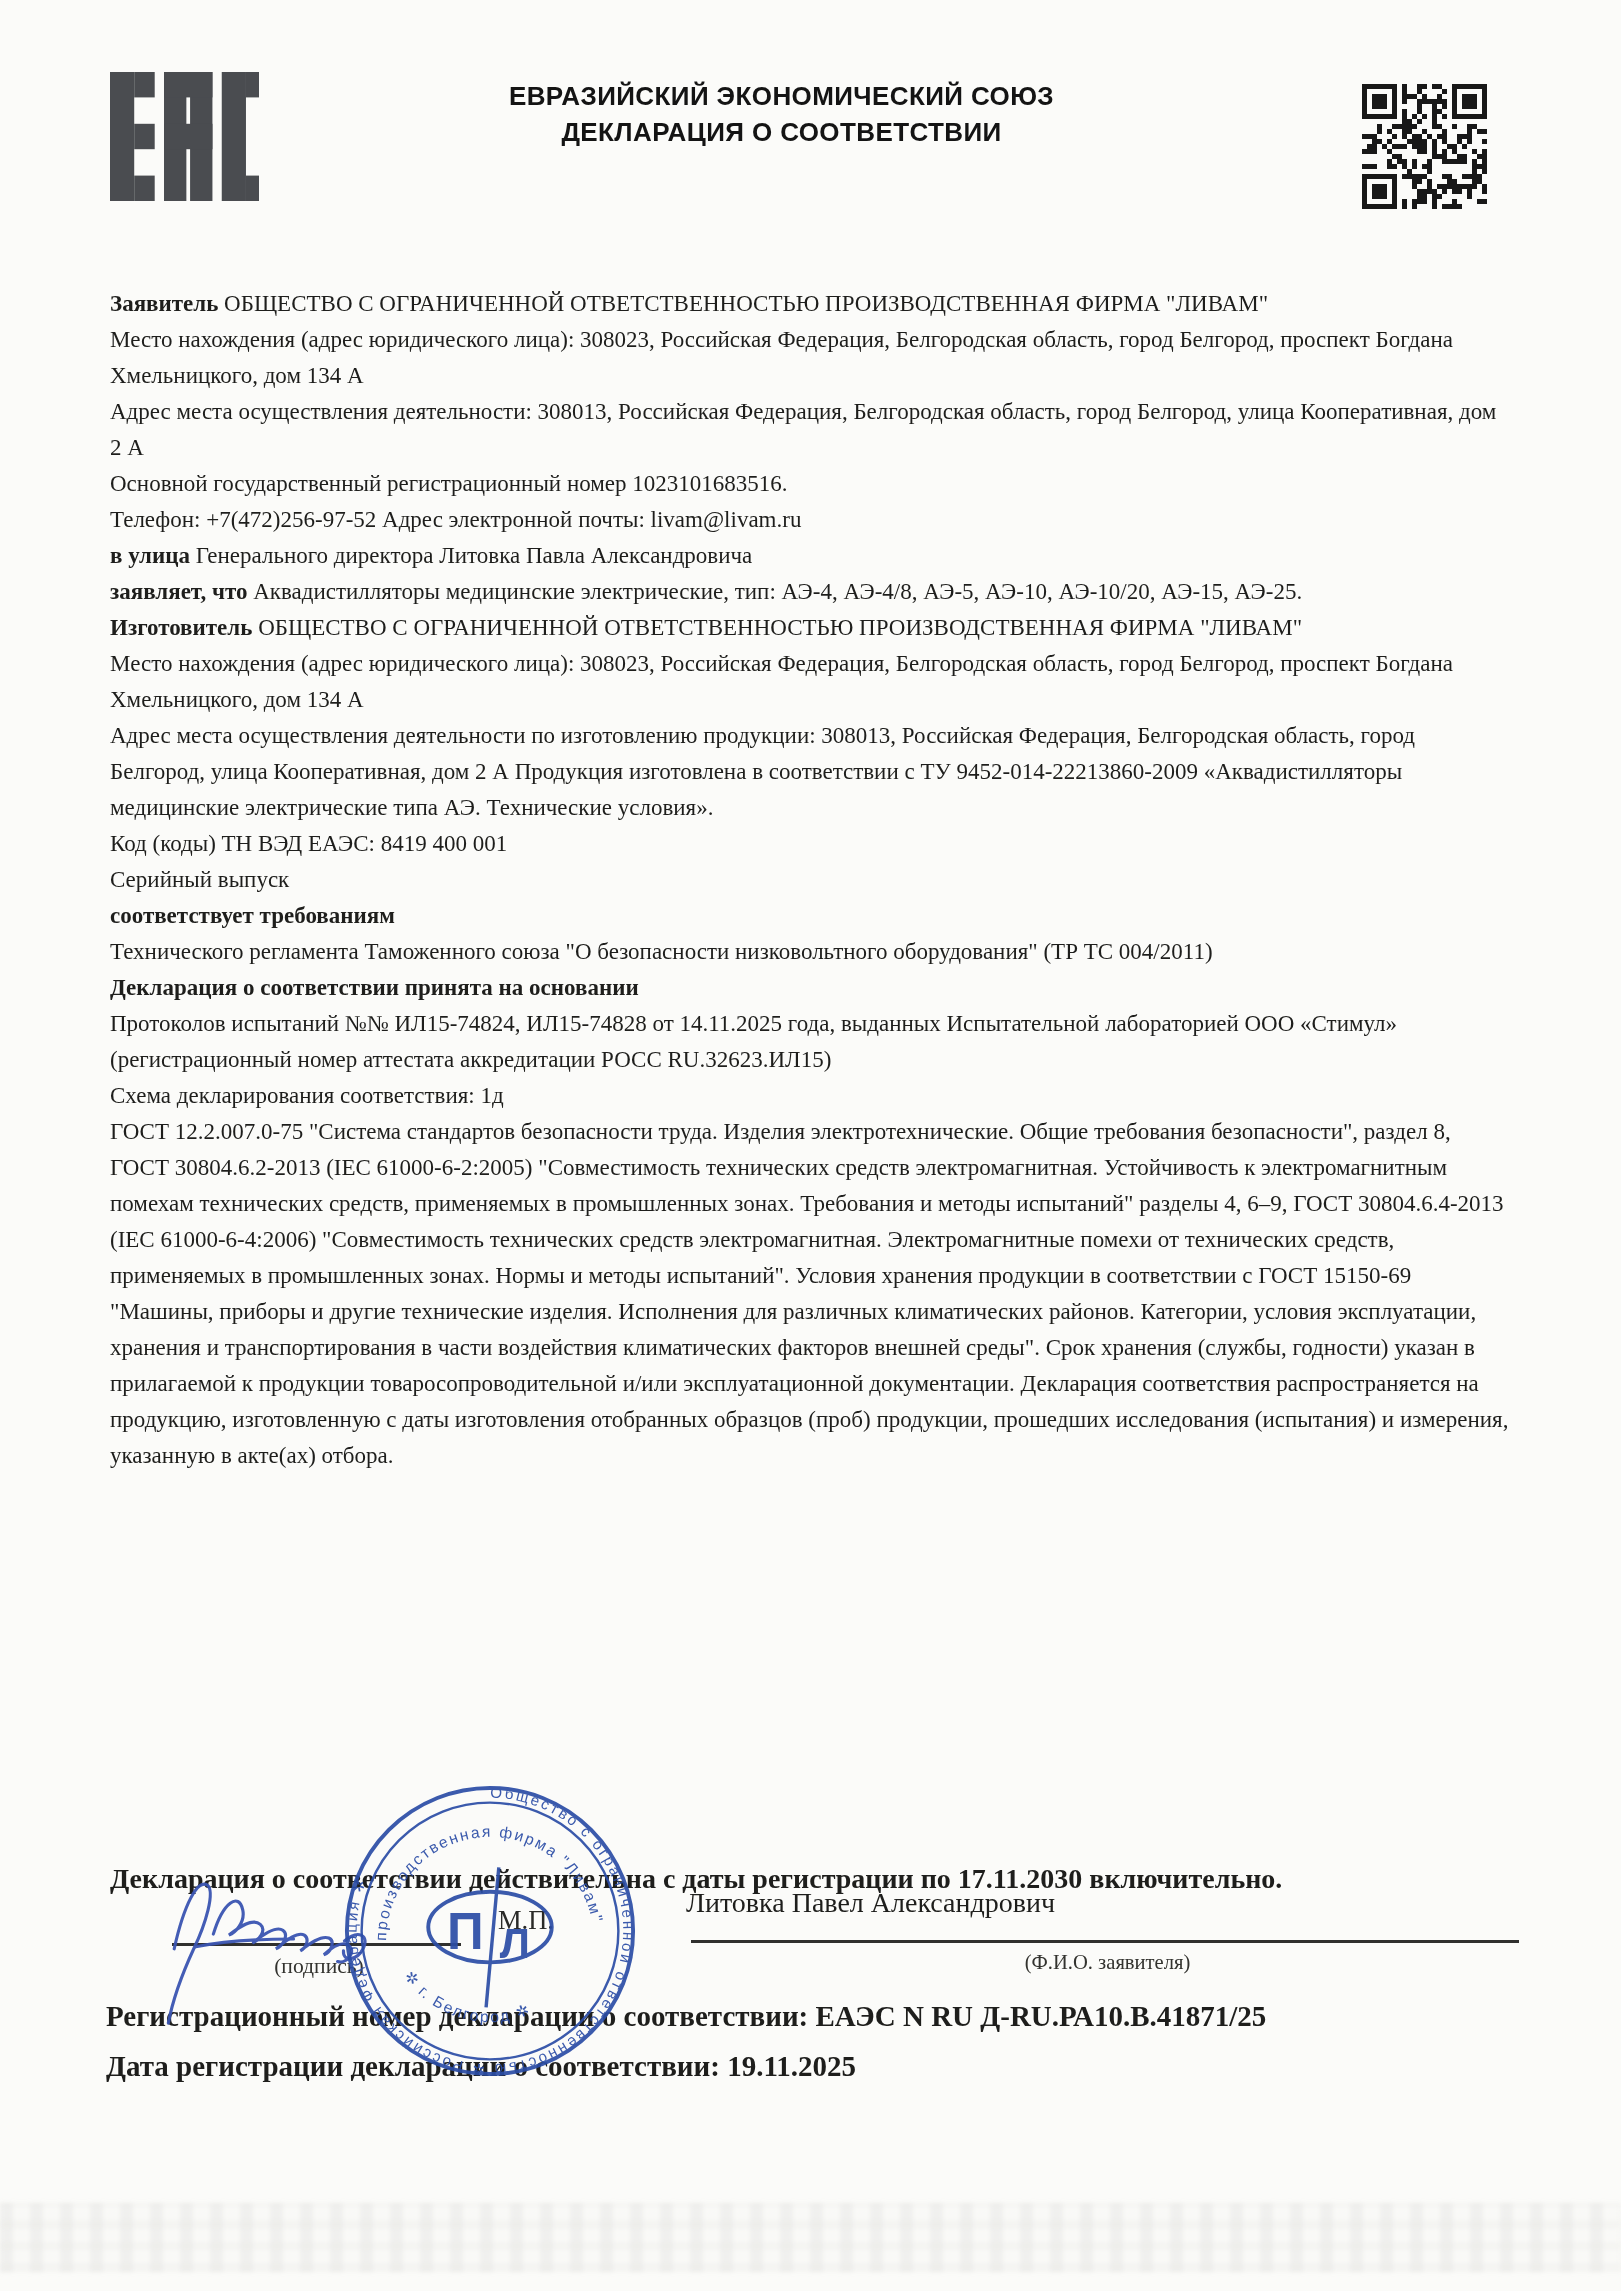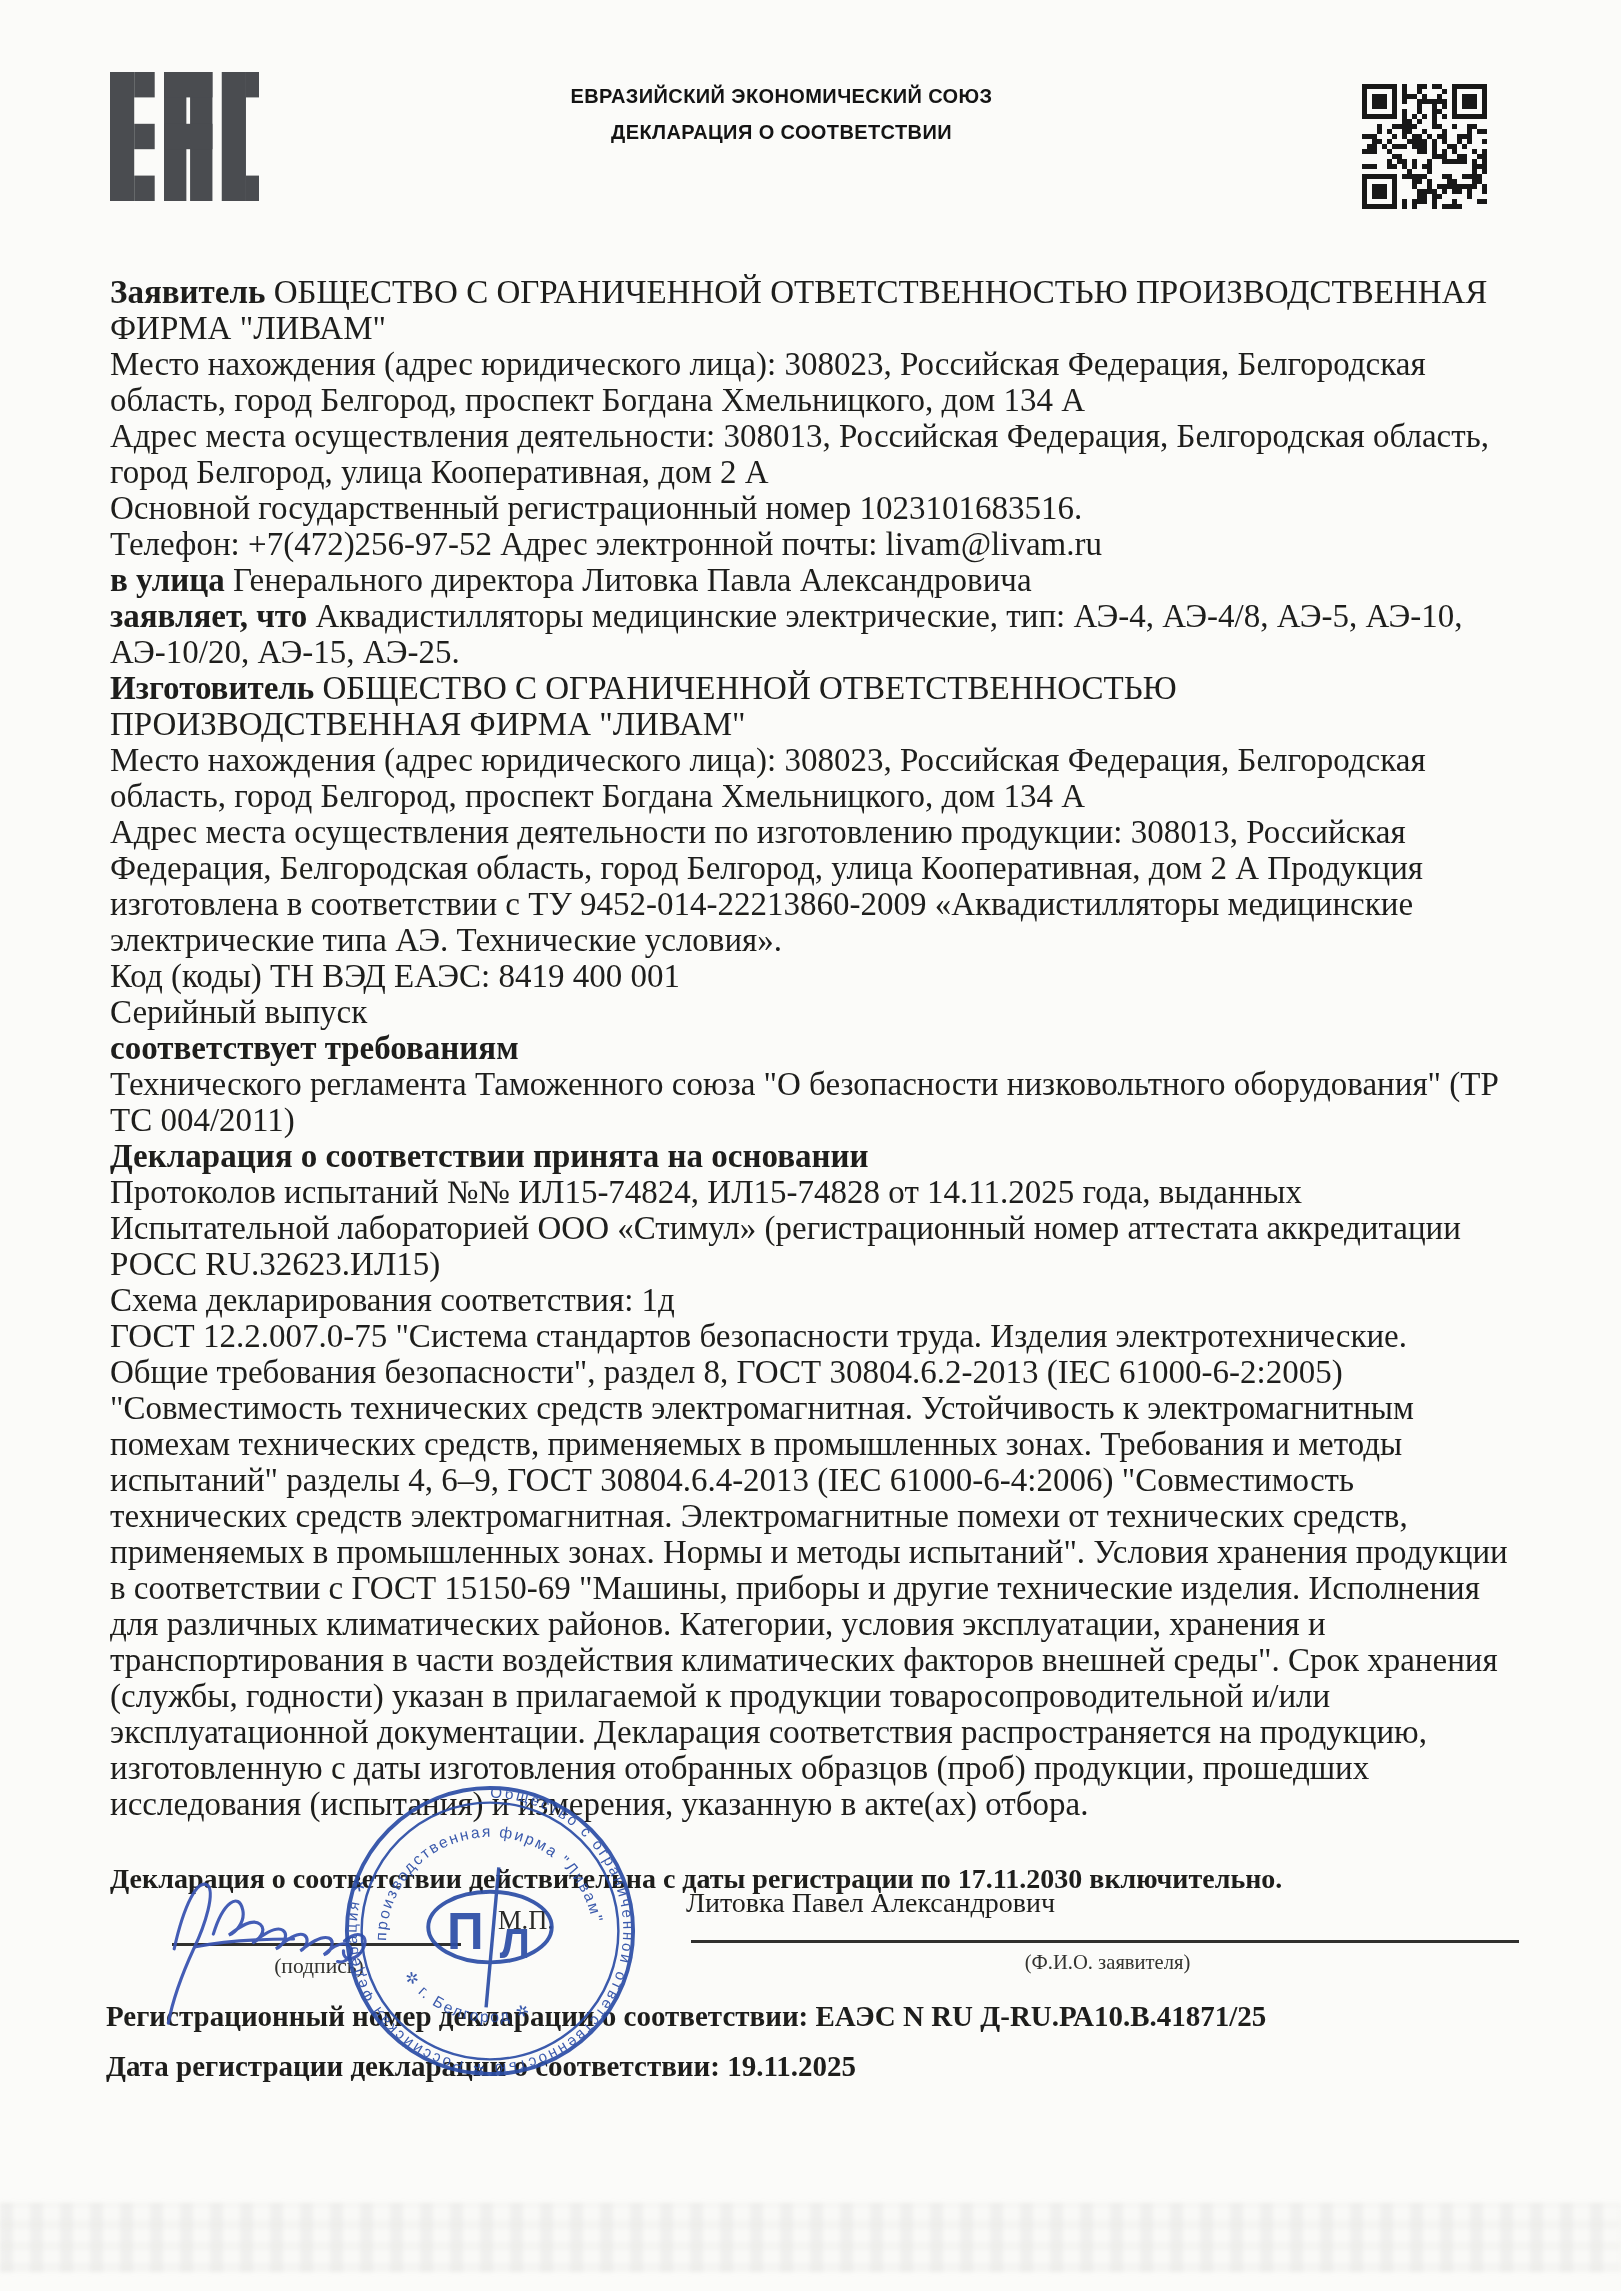--- a/index.html
+++ b/index.html
@@ -4,26 +4,26 @@
 <style>
   html,body{margin:0;padding:0;background:#ffffff;}
   .page{
     position:relative;width:1621px;height:2292px;background:#fbfbf9;
     font-family:"Liberation Serif",serif;color:#1e1e1c;overflow:hidden;
   }
   
   .eac-logo{position:absolute;left:110px;top:72px;width:149px;height:129px;}
   .doc-title{
     position:absolute;left:321px;top:78px;width:921px;text-align:center;
-    font-family:"Liberation Sans",sans-serif;font-weight:bold;font-size:20px;
+    font-family:"Liberation Sans",sans-serif;font-weight:bold;font-size:26px;
     line-height:36px;color:#141414;letter-spacing:0.4px;
   }
   .qr{position:absolute;left:1362px;top:84px;width:125px;height:125px;}
   
-  .content{position:absolute;left:110px;top:274px;width:1402px;font-size:33px;line-height:36px;}
+  .content{position:absolute;left:110px;top:286px;width:1402px;font-size:23px;line-height:36px;}
   .content p{margin:0;}
   .content b{font-weight:bold;}
   
   .validity{position:absolute;left:110px;top:1863px;width:1392px;font-size:28px;font-weight:bold;}
   .sig-line{position:absolute;left:172px;top:1943px;width:289px;height:2.9px;background:#30302e;}
   .sig-label{position:absolute;left:221px;top:1954px;width:196px;text-align:center;font-size:21.6px;color:#33332f;}
   .mp{position:absolute;left:498px;top:1905px;font-size:26.5px;color:#2a2a28;}
   .fio-name{position:absolute;left:686px;top:1887px;width:843px;text-align:left;font-size:28px;}
   .fio-line{position:absolute;left:691px;top:1940px;width:828px;height:2.9px;background:#30302e;}
   .fio-label{position:absolute;left:686px;top:1951px;width:843px;text-align:center;font-size:20.6px;color:#33332f;}

